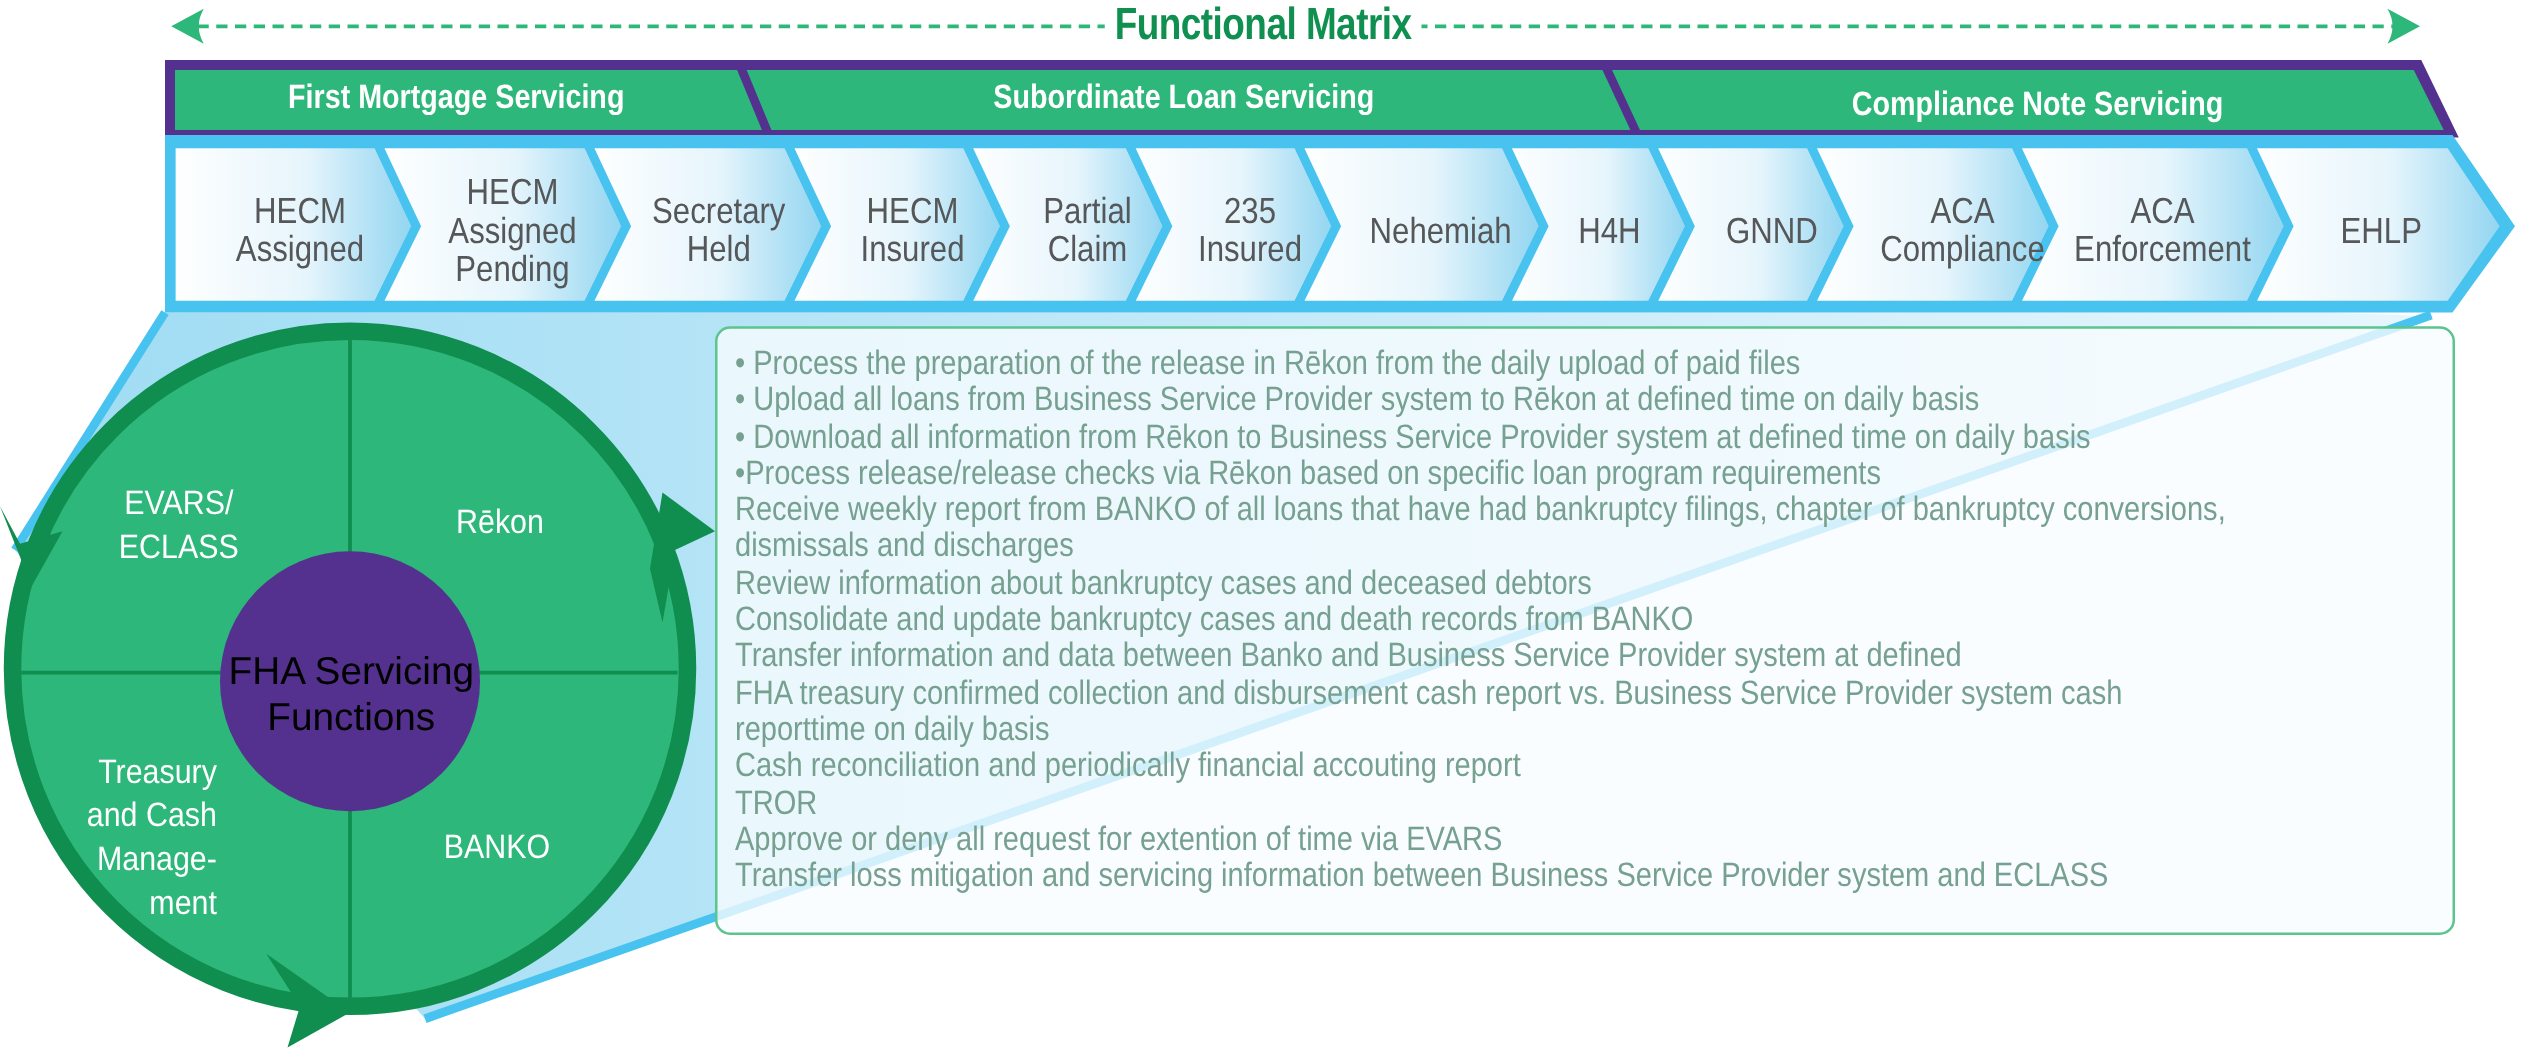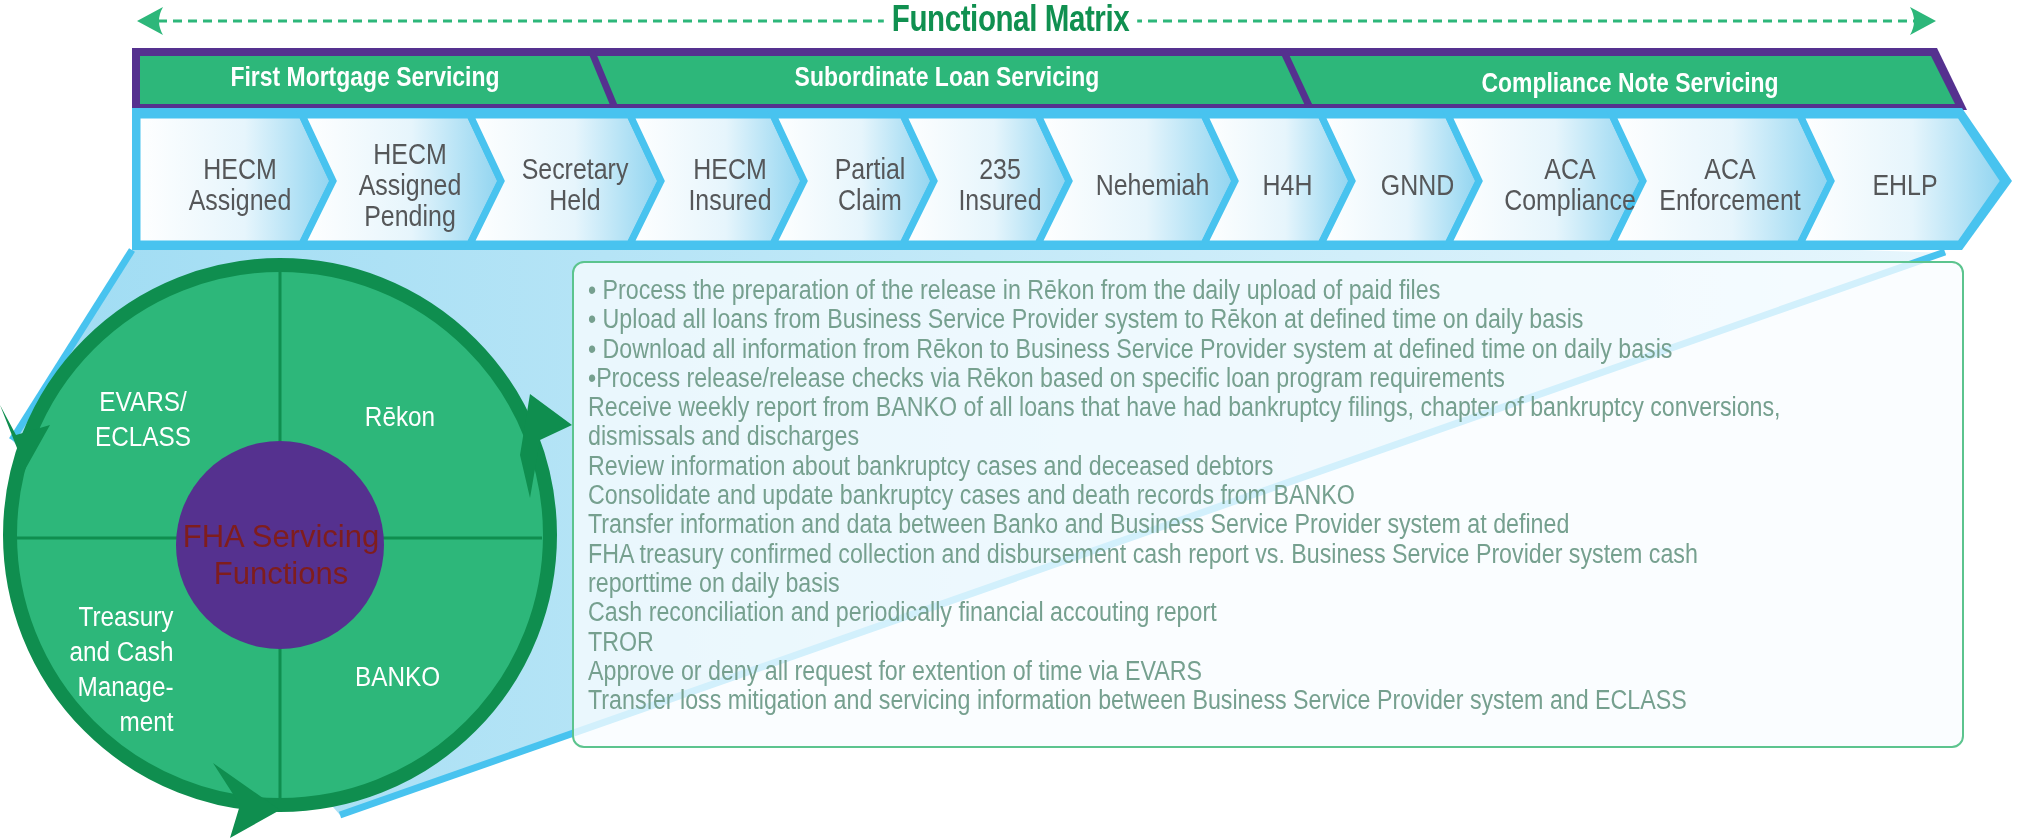--- a/index.html
+++ b/index.html
@@ -20,21 +20,21 @@
 
   
   .chev-label { position:absolute; top:115px; height:140px; display:flex; align-items:center;
                 justify-content:center; text-align:center; color:#555759;
                 font-size:29px; line-height:31px; white-space:pre-line;
                 transform:scaleX(0.86); }
 
   
   .wheel-label { position:absolute; color:#ffffff; font-size:27px; line-height:35px;
                  white-space:pre-line; transform:scaleX(0.9); }
-  .hub-label { position:absolute; color:#7f1d1d; font-size:31px; line-height:37px;
+  .hub-label { position:absolute; color:#000000; font-size:31px; line-height:37px;
                text-align:center; white-space:pre-line; }
 
   
   .desc-box { position:absolute; left:572px; top:261px; width:1392px; height:487px;
               border:2px solid #5cc48e; border-radius:12px; box-sizing:border-box;
               background:rgba(248,252,255,0.78); }
   .desc-list { position:absolute; left:588px; top:276px; width:1380px; margin:0; padding:0;
                list-style:none; color:#76a08f; font-size:27px; line-height:29.3px;
                transform-origin:left top; transform:scaleX(0.86); width:1600px; }
   .desc-list li { margin:0; padding:0; }

